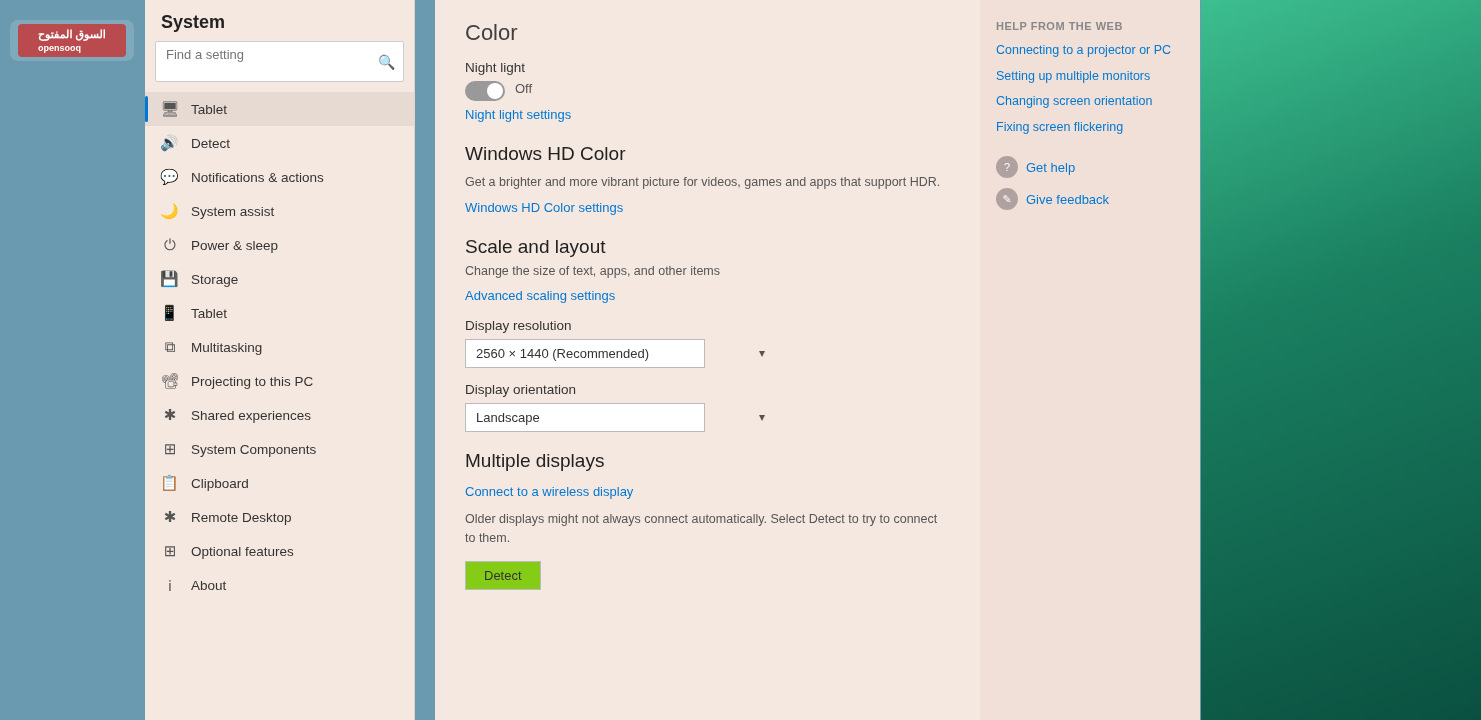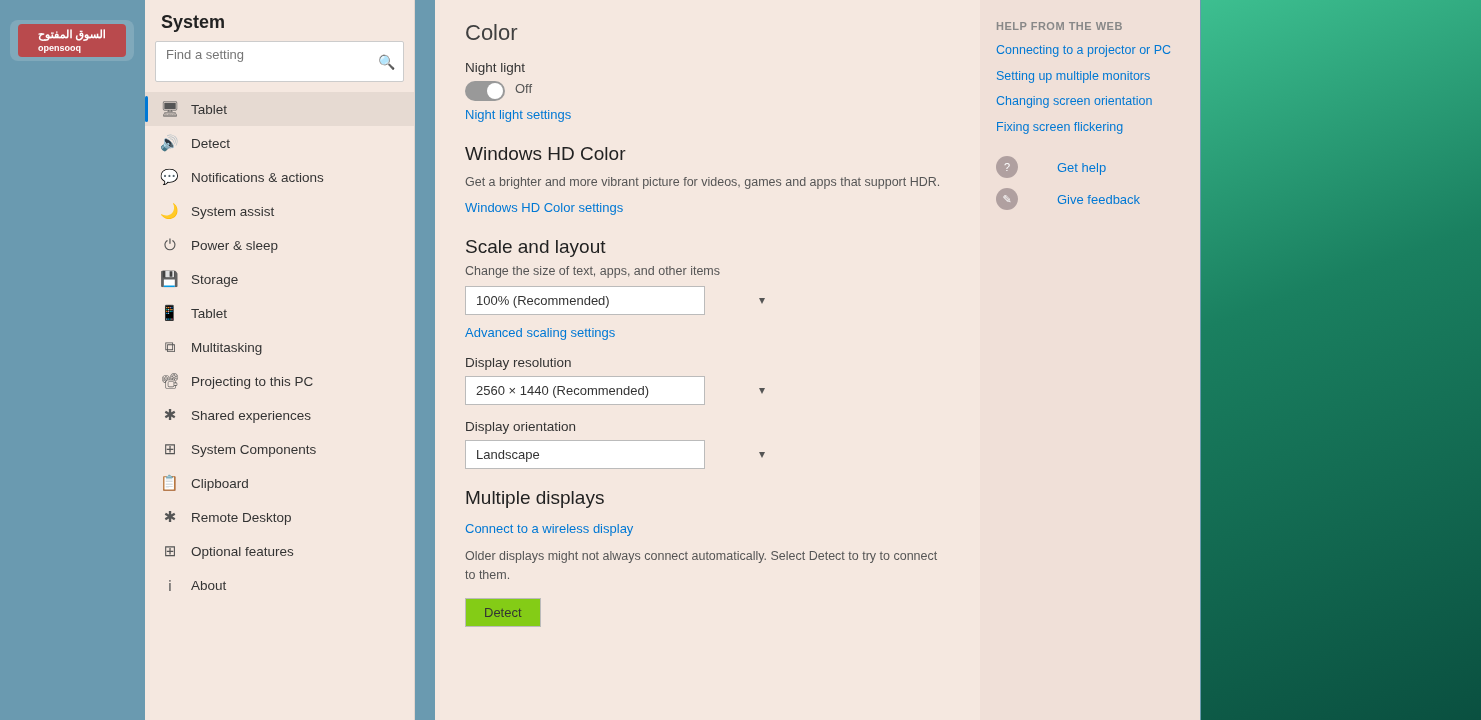--- a/index.html
+++ b/index.html
@@ -320,21 +320,20 @@
       display: flex;
       align-items: center;
       justify-content: center;
       color: white;
       font-size: 11px;
       flex-shrink: 0;
     }
     .support-text {
       color: #0078d4;
       font-size: 13px;
-      margin-left: 31px;
     }
 
     
     .desktop-bg {
       position: fixed;
       right: 0;
       top: 0;
       width: 280px;
       height: 720px;
       background: linear-gradient(135deg, #2d7a5a 0%, #1a5c45 50%, #0f3d2e 100%);
@@ -469,28 +468,20 @@
   <div class="section-block">
     <h2 class="section-block-title">Windows HD Color</h2>
     <p class="desc-text">Get a brighter and more vibrant picture for videos, games and apps that support HDR.</p>
     <a class="link-text">Windows HD Color settings</a>
   </div>
 
   <div class="scale-section">
     <h2 class="scale-section-title">Scale and layout</h2>
     <p class="scale-desc">Change the size of text, apps, and other items</p>
 
-    <div class="dropdown-wrapper">
-      <select>
-        <option>100% (Recommended)</option>
-        <option>125%</option>
-        <option>150%</option>
-        <option>175%</option>
-      </select>
-    </div>
 
     <div class="advanced-link">
       <a class="link-text">Advanced scaling settings</a>
     </div>
 
     <div class="setting-group">
       <div class="setting-group-label">Display resolution</div>
       <div class="dropdown-wrapper">
         <select>
           <option>2560 × 1440 (Recommended)</option>

